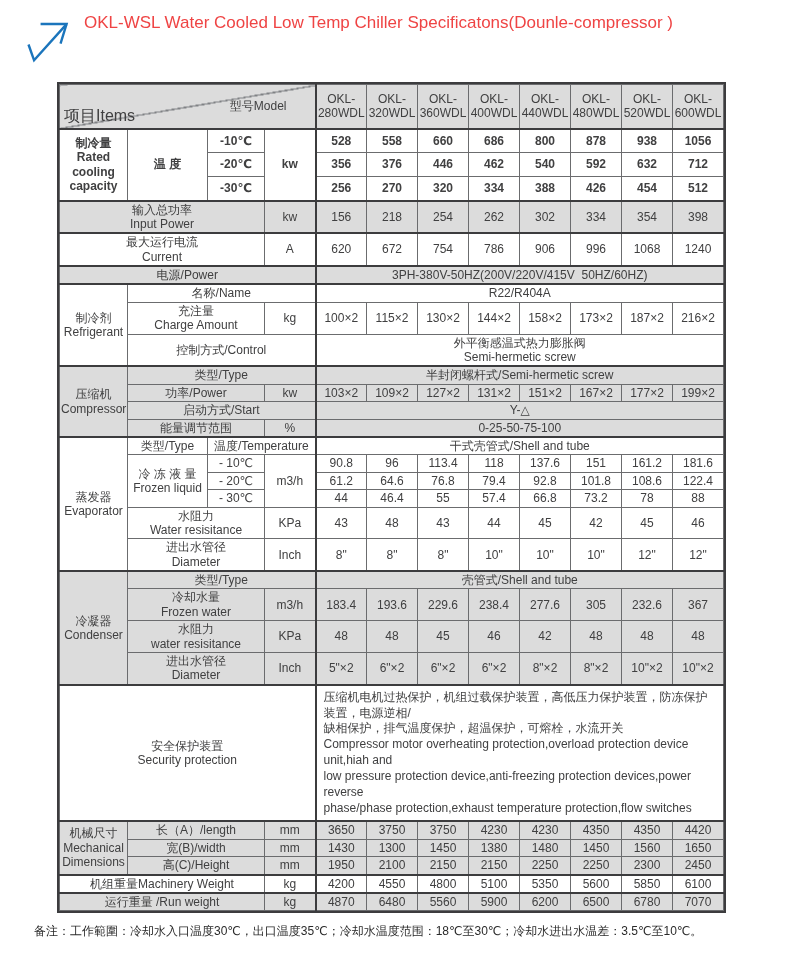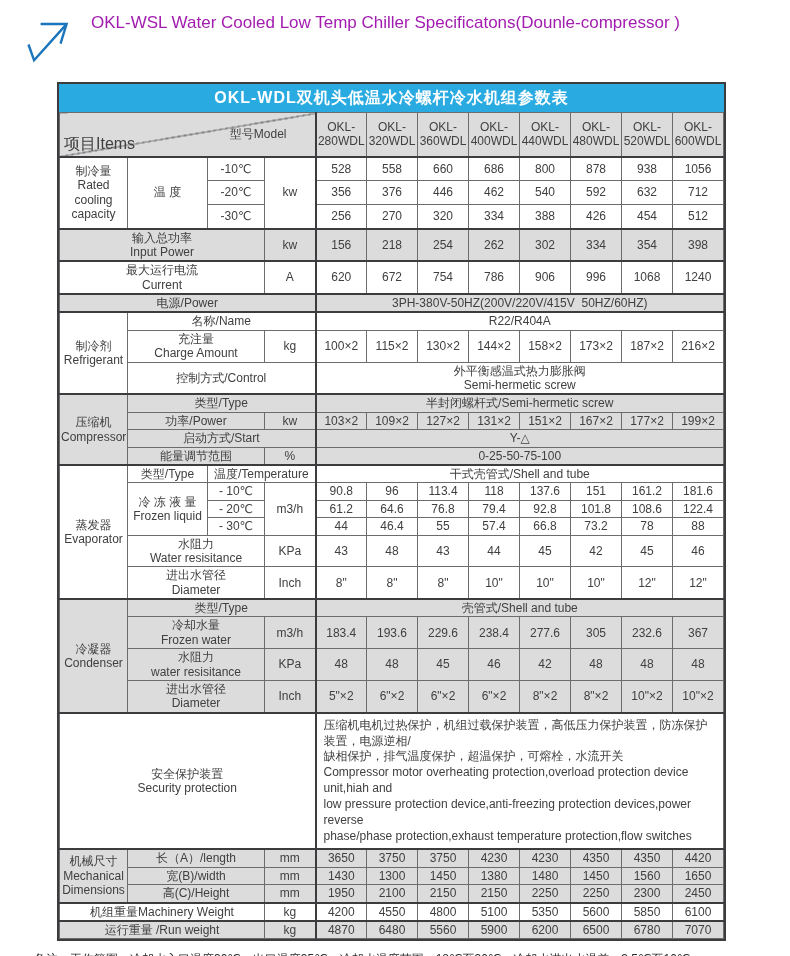--- a/index.html
+++ b/index.html
@@ -4,39 +4,39 @@
 <style>
   html,body { margin:0; padding:0; }
   body {
     width:790px; height:956px; background:#ffffff; position:relative;
     font-family:"Liberation Sans","DejaVu Sans",sans-serif; color:#404041;
     overflow:hidden;
   }
   .doc-header { position:relative; padding:10px 0 0 84px; height:58px; }
   .logo { position:absolute; left:24px; top:12px; width:48px; height:52px; }
   .title-zh { font-size:23px; font-weight:bold; color:#141414; letter-spacing:0.5px; white-space:nowrap; }
-  .title-en { font-size:17px; color:#a21caf; margin-top:3px; white-space:nowrap;margin-left:7px; }
+  .title-en { font-size:17px; color:#ef4444; margin-top:3px; white-space:nowrap; }
 
   .tablewrap { margin:14px 0 0 57px; width:665px; border:2px solid #3c3c3e; }
   .caption {
     background:#29abe2; color:#ffffff; text-align:center;
     font-size:16px; font-weight:bold; padding:4px 0 3px 0; letter-spacing:1px;
   }
   table { border-collapse:collapse; width:100%; table-layout:fixed; }
   td {
     border:1px solid #6b6c6e; text-align:center; vertical-align:middle;
     font-size:12px; line-height:1.2; padding:1px 1px; white-space:pre-line;
     overflow:hidden;
   }
   tr.shade td { background-color:#dcdcdc; }
   tr.sec td { border-top-width:2px; border-top-color:#3c3c3e; }
   td.vs { border-left-width:2px; border-left-color:#3c3c3e; }
   td.left { text-align:left; padding:4px 7px; font-size:12px; line-height:1.32; }
   tr.hdr { height:44px; }
-  tr.h23 { height:24px; }
+  tr.h23 { height:24px;font-weight:bold; }
   tr.hsec { height:84px; }
   td.corner {
     position:relative;
     background-image:linear-gradient(to bottom right,
       transparent calc(50% - 0.7px), #808285 calc(50% - 0.7px),
       #808285 calc(50% + 0.7px), transparent calc(50% + 0.7px));
   }
   .corner-items { position:absolute; left:4px; bottom:2px; font-size:16px; }
   .corner-model { position:absolute; right:28px; top:50%; transform:translateY(-50%); font-size:12px; }
 
@@ -48,21 +48,20 @@
 
 <div class="doc-header">
   <svg class="logo" viewBox="0 0 50 56">
     <path d="M4 35 L10 52 L45 13" fill="none" stroke="#1b75bc" stroke-width="2.6" stroke-linejoin="miter"></path>
     <path d="M17 13 L45 13 L38.5 34" fill="none" stroke="#1b75bc" stroke-width="2.6" stroke-linejoin="miter"></path>
   </svg>
   <div class="title-en">OKL-WSL Water Cooled Low Temp Chiller Specificatons(Dounle-compressor )</div>
 </div>
 
 <div class="tablewrap">
-  <div class="caption">OKL-WDL双机头低温水冷螺杆冷水机组参数表</div>
   <table>
     <colgroup>
       <col style="width:68px">
         <col style="width:80px">
         <col style="width:57px">
         <col style="width:51px">
       <col style="width:51px">
         <col style="width:51px">
         <col style="width:51px">
         <col style="width:51px">

